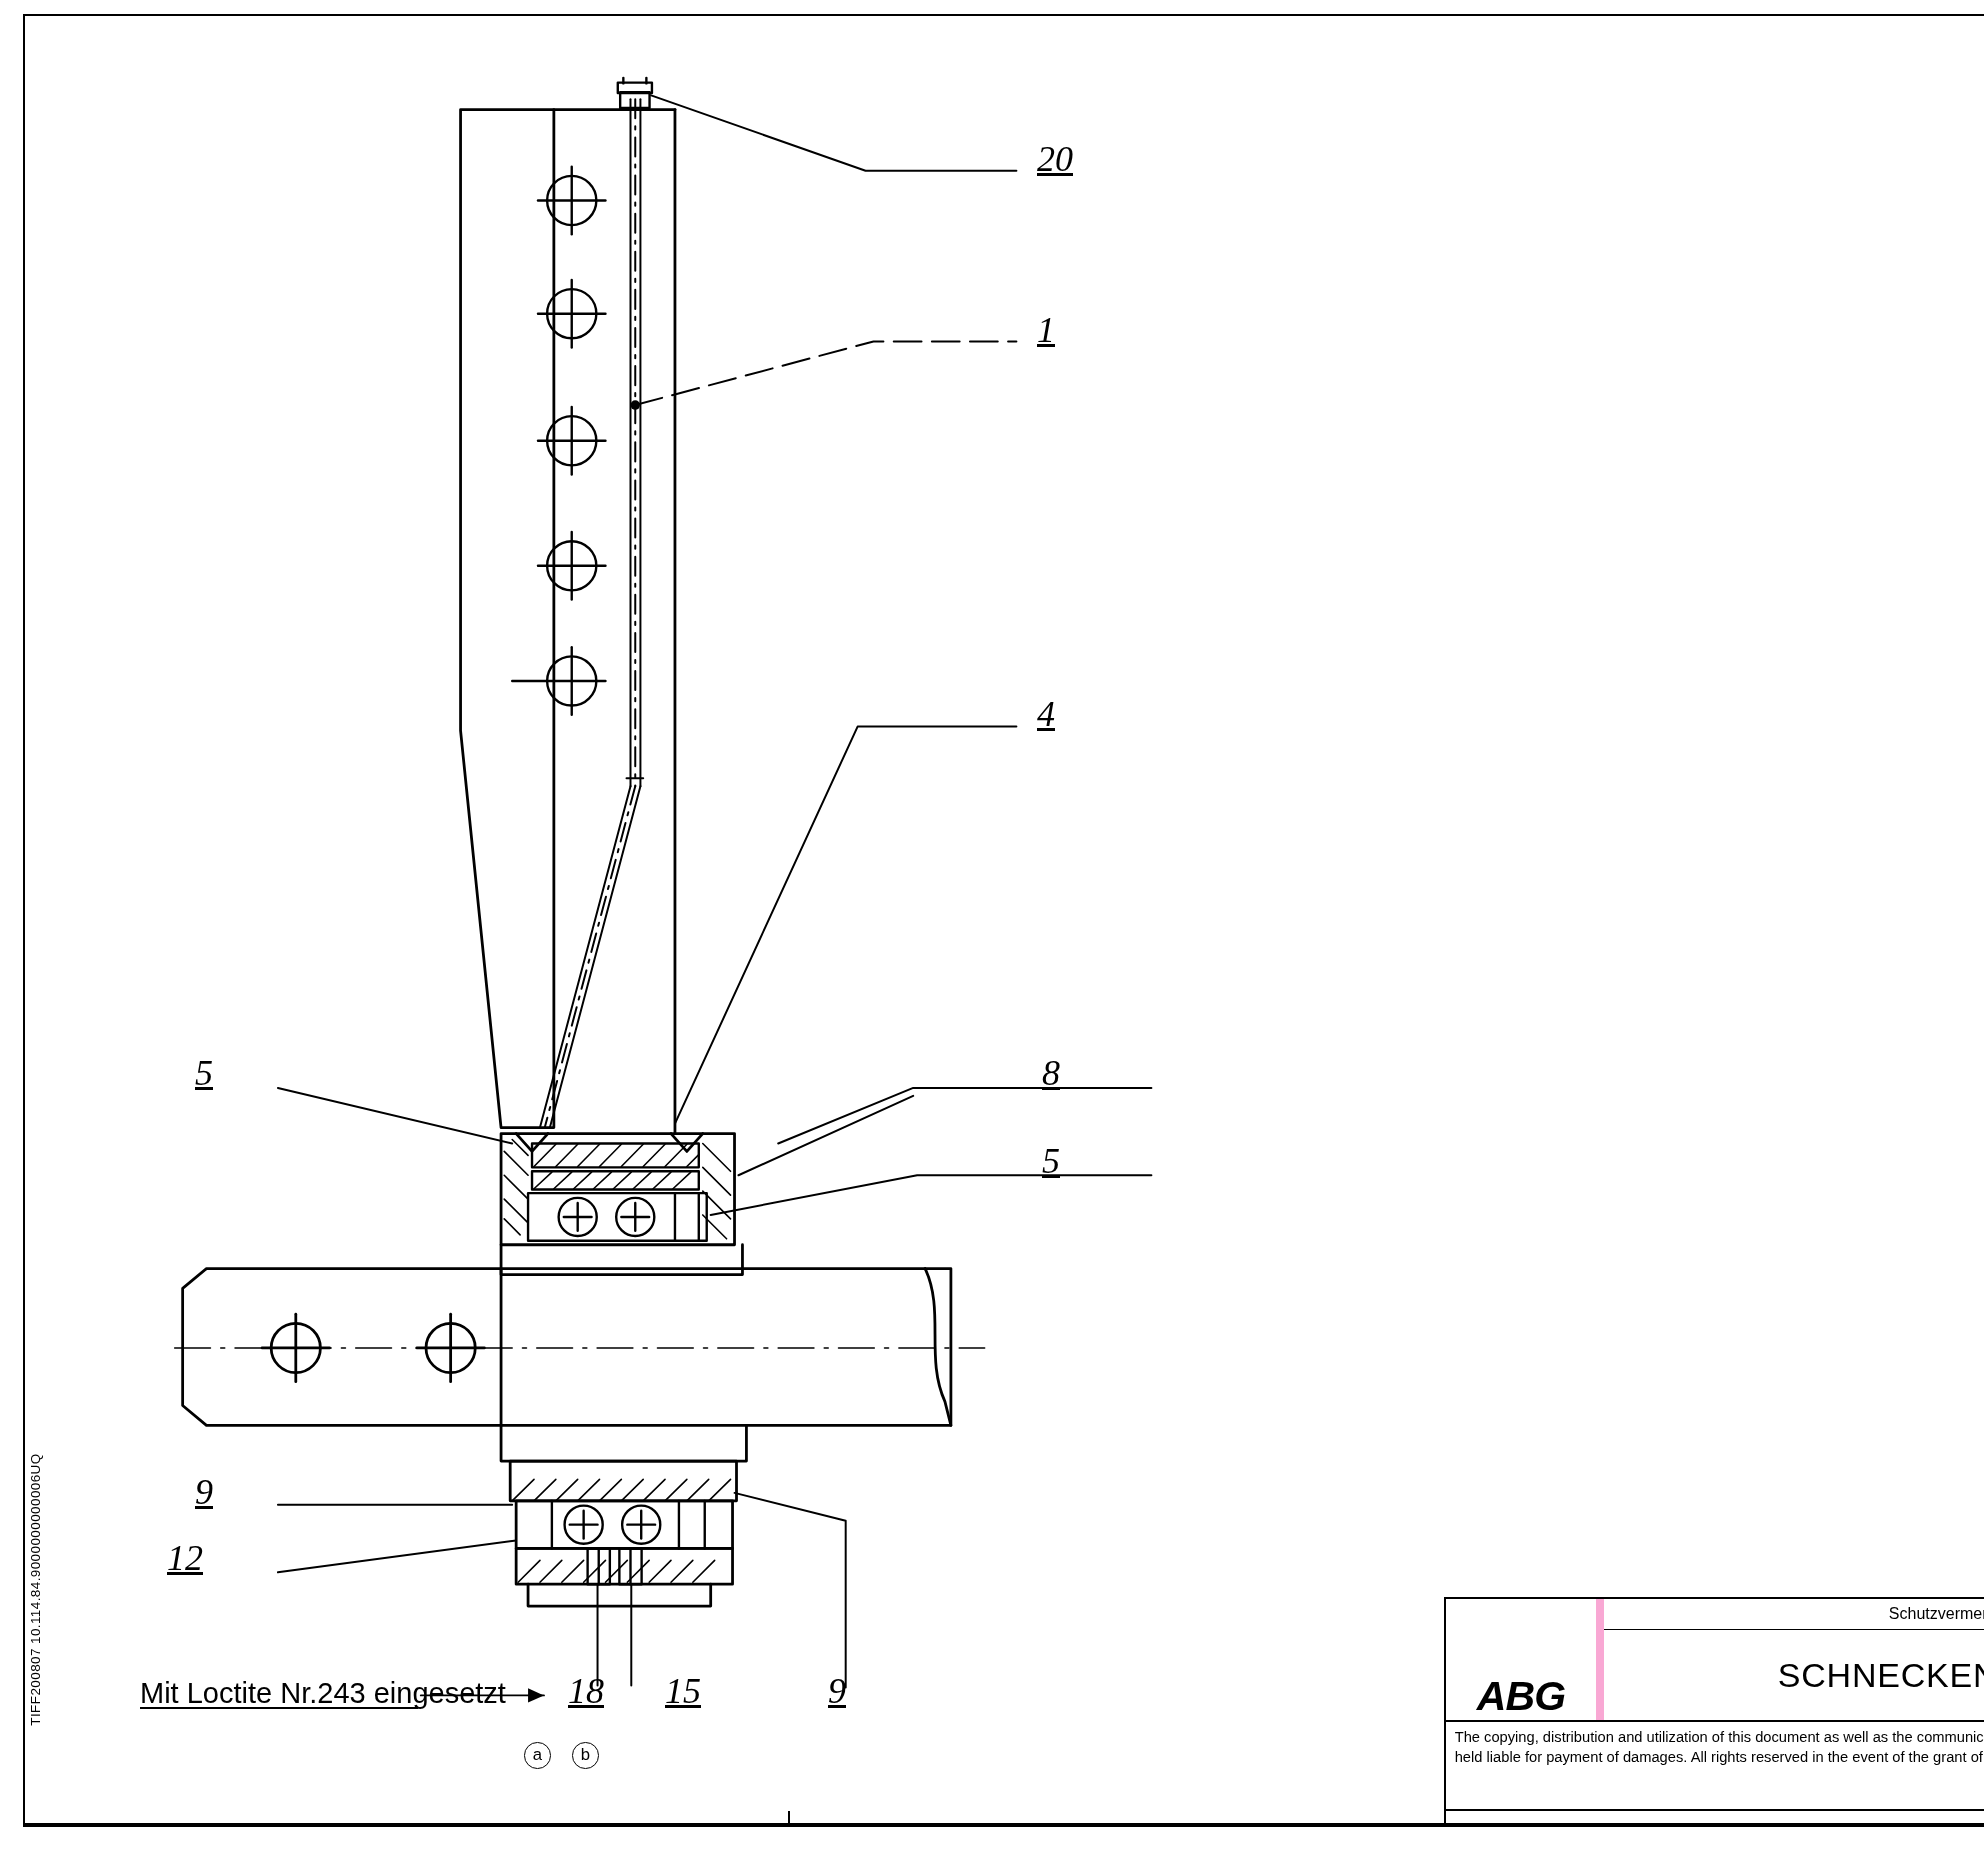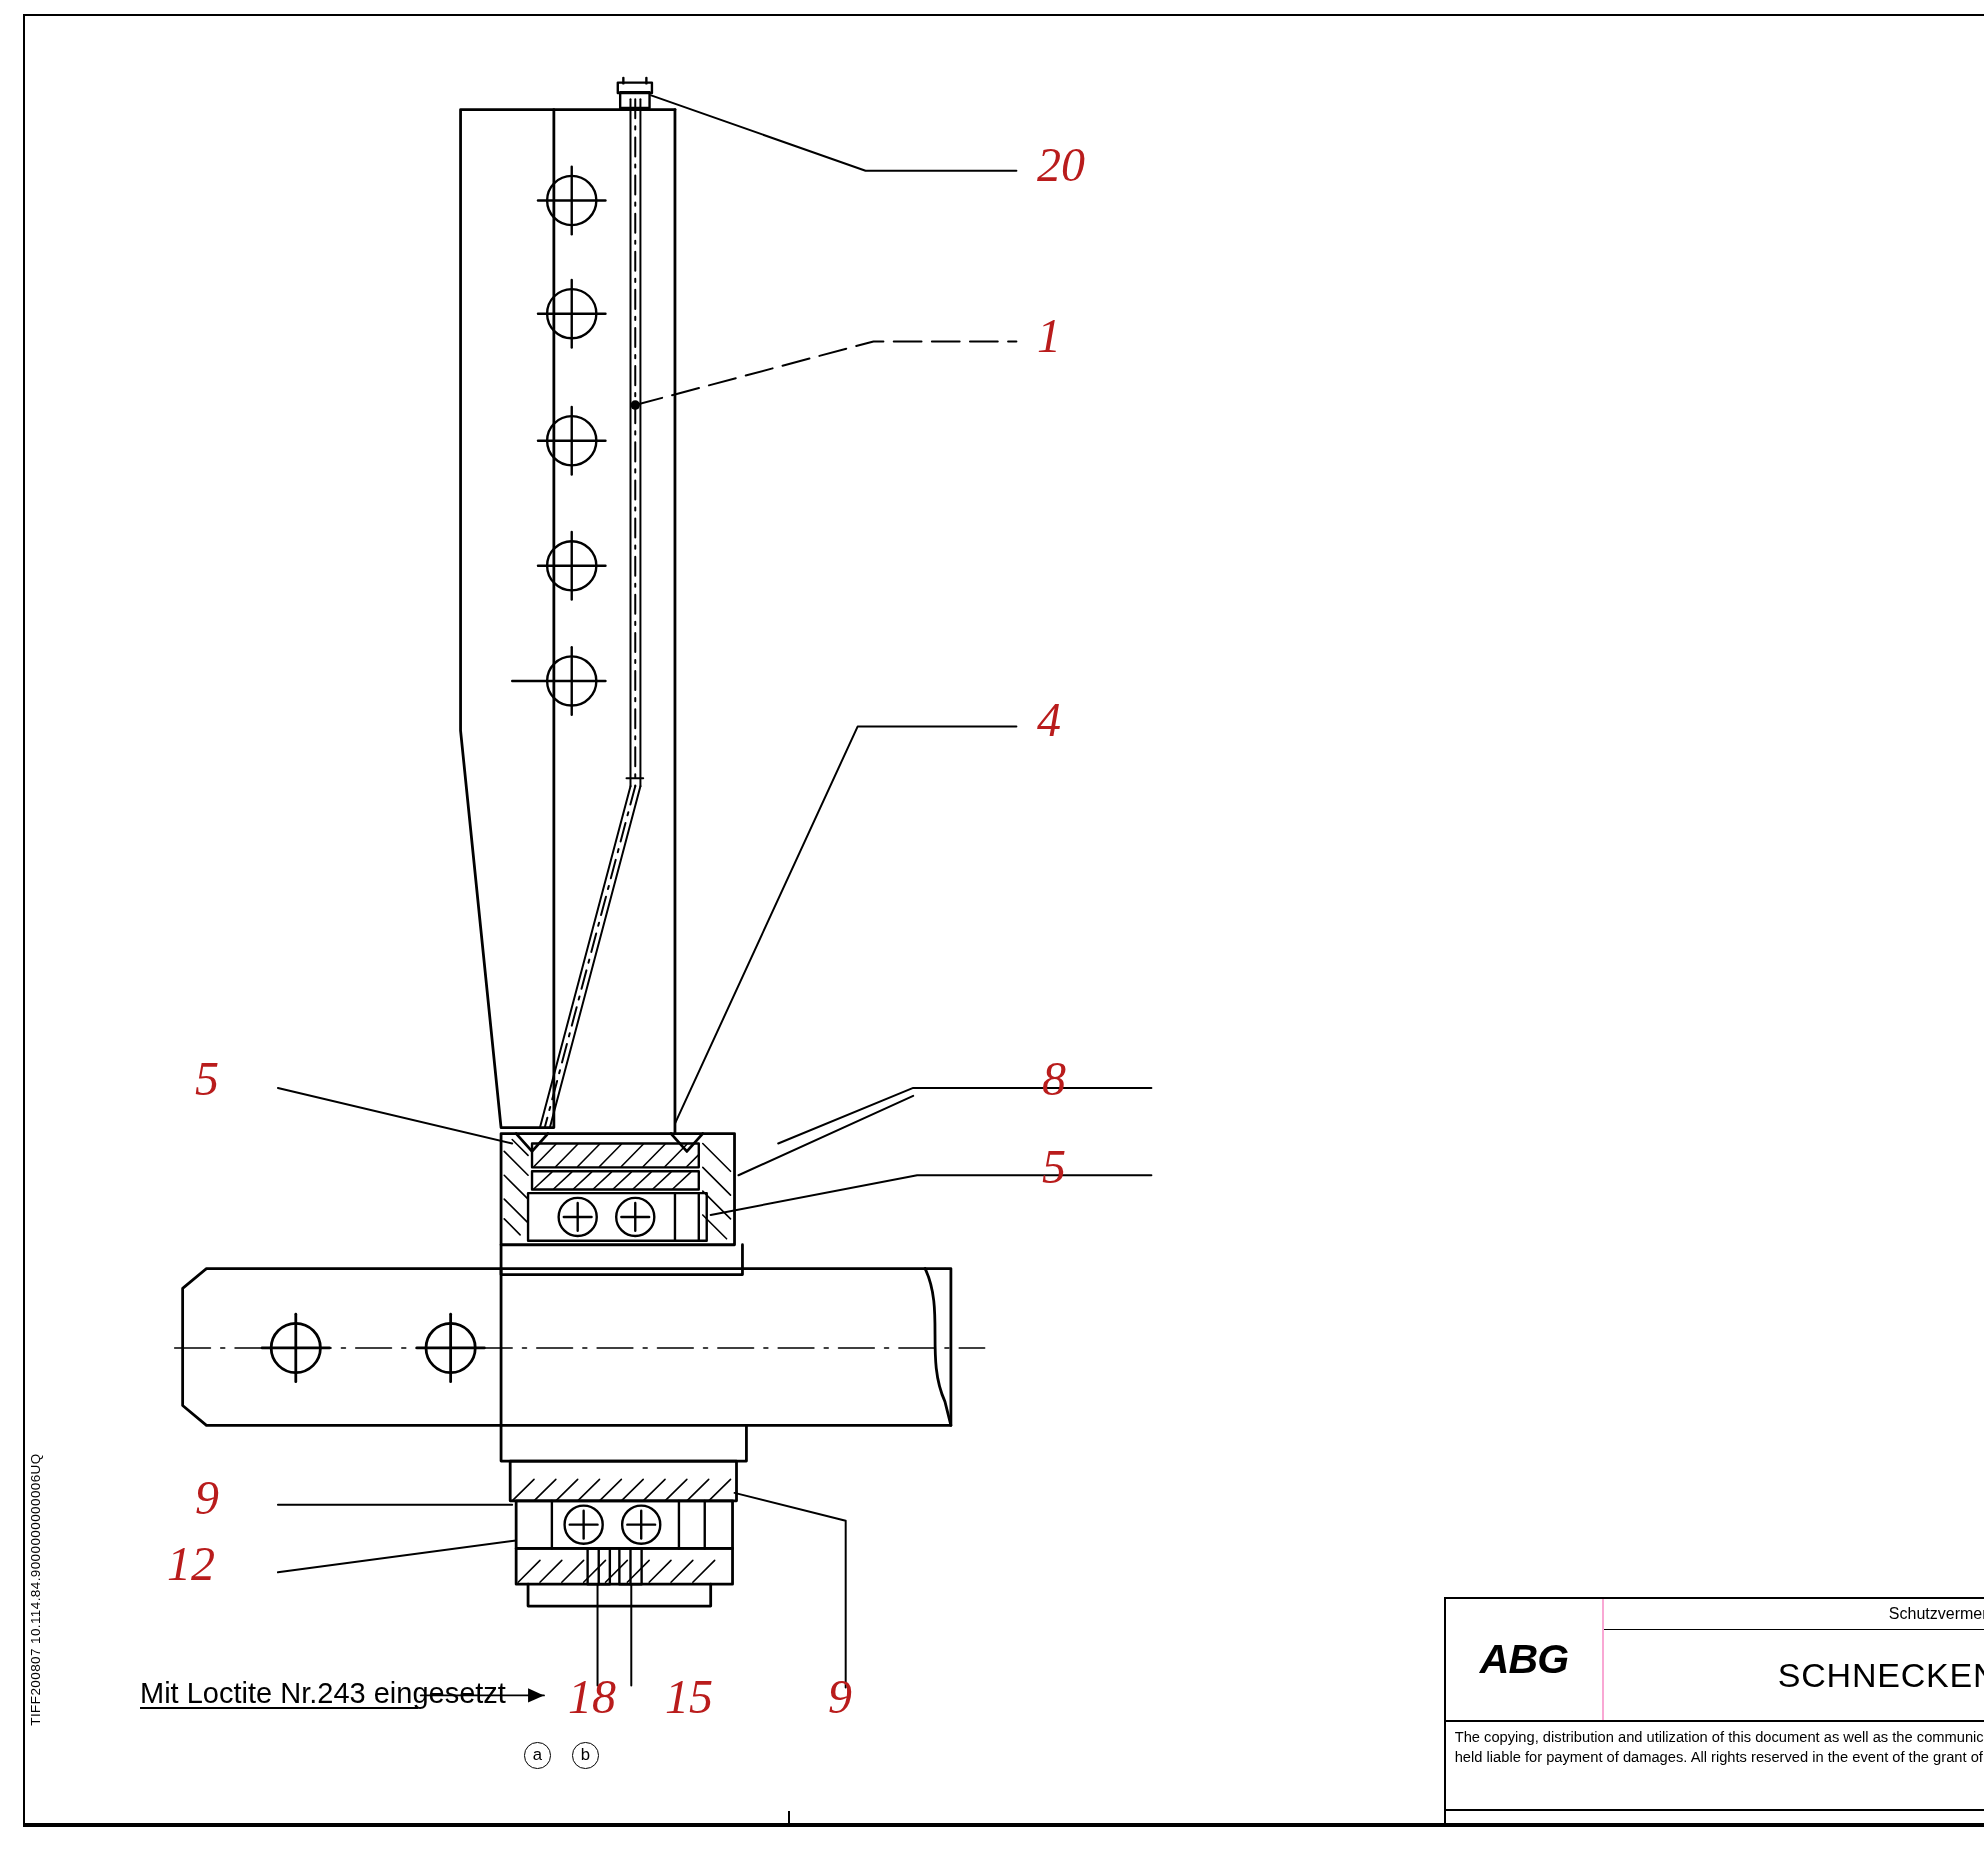--- a/index.html
+++ b/index.html
@@ -67,24 +67,25 @@
     height: 1857px;
     pointer-events: none;
   }
 
   
   .bal {
     position: absolute;
     font-family: "Liberation Serif", serif;
     font-style: italic;
     font-weight: 400;
-    font-size: 48px;
+    font-size: 36px;
     line-height: 1;
-    color: #b91c1c;
+    color: #000000;
     white-space: nowrap;
+    text-decoration: underline;
   }
   .note-text {
     position: absolute;
     font-family: "Liberation Sans", sans-serif;
     font-size: 29px;
     white-space: nowrap;
     color: #000;
   }
   .note-underline {
     position: absolute;
@@ -120,24 +121,24 @@
     left: 0; top: 0;
     width: 100%;
     height: 121px;
     box-sizing: border-box;
   }
   .tb-logo-cell {
     position: absolute;
     left: 0; top: 0;
     width: 158px;
     height: 121px;
-    border-right: 2px solid #f9a8d4;
+    border-right: 8px solid #f9a8d4;
     box-sizing: border-box;
     display: flex;
-    align-items: center;
+    align-items: flex-end;
     justify-content: center;
   }
   .tb-logo {
     font-family: "Liberation Sans", sans-serif;
     font-weight: 700;
     font-style: italic;
     font-size: 41px;
     letter-spacing: -0.8px;
     color: #000;
   }

